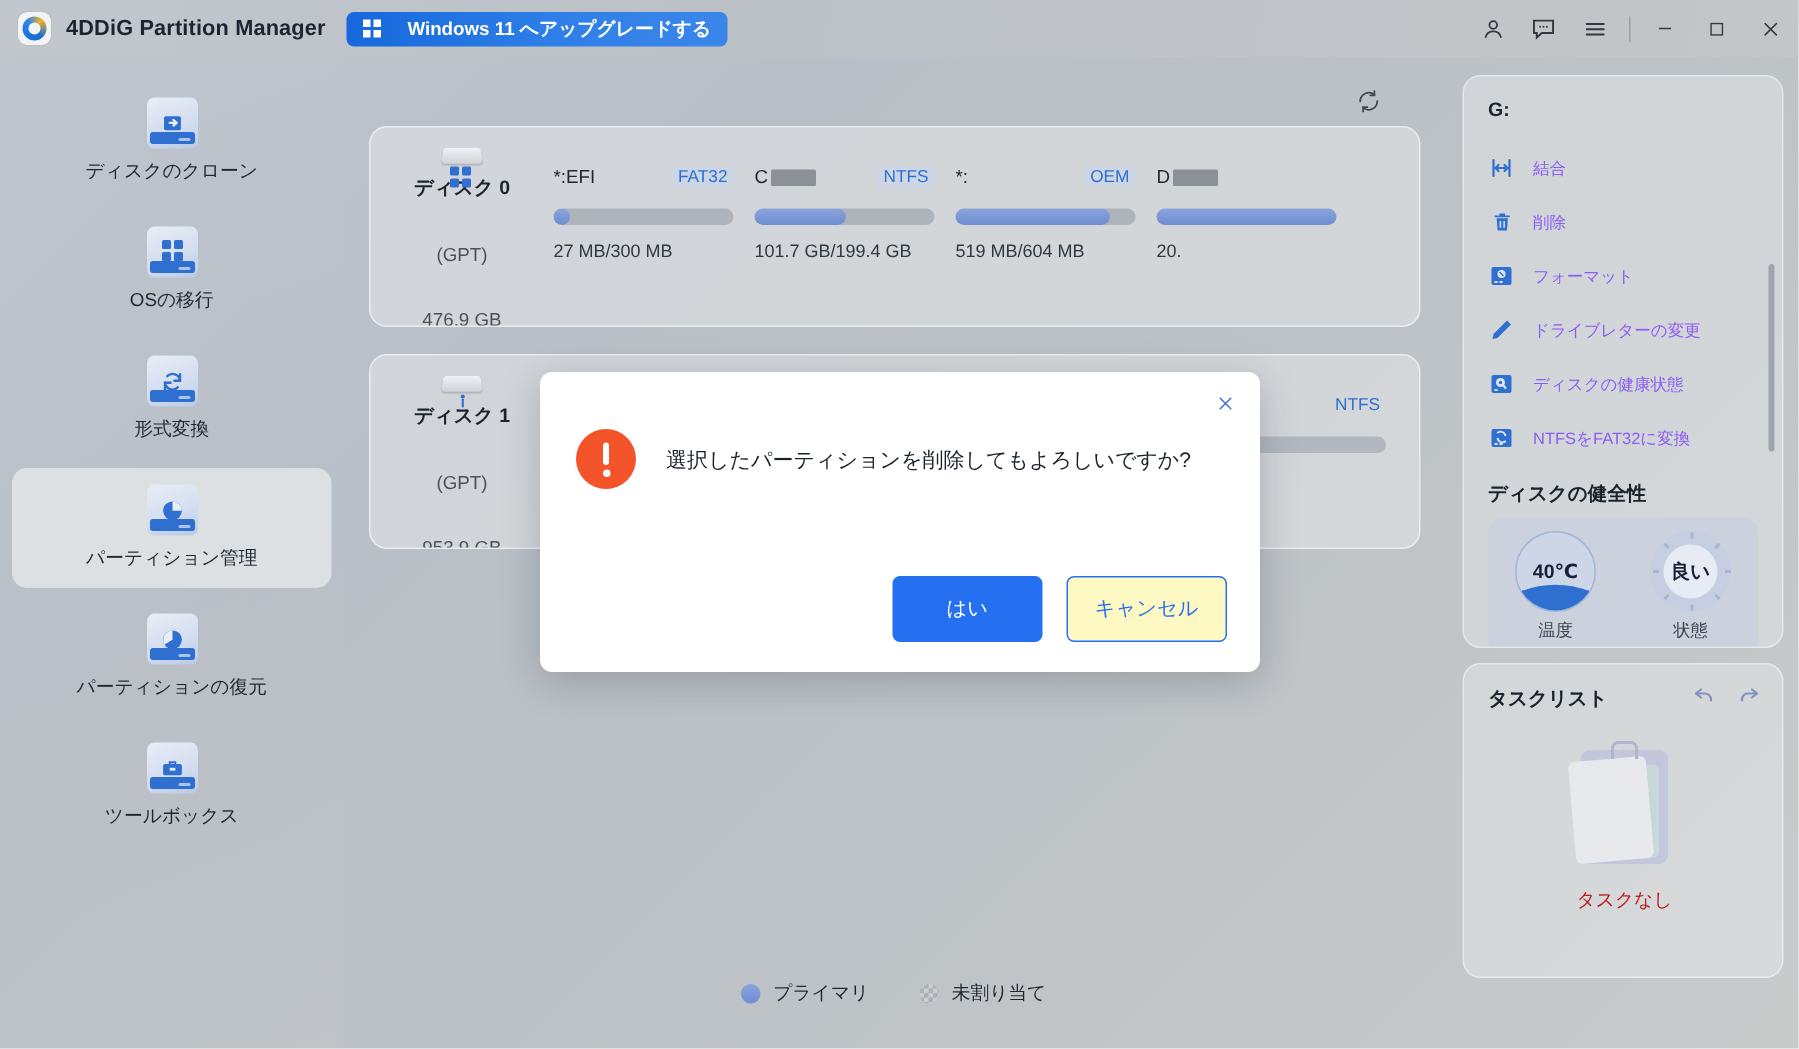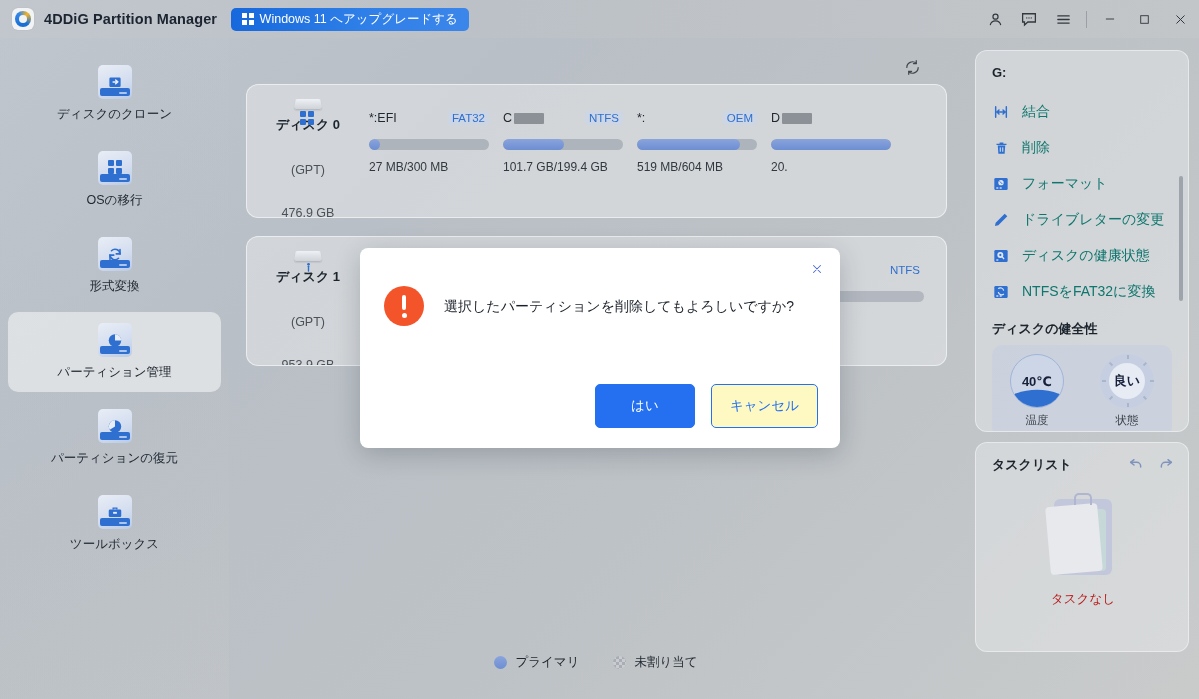--- a/index.html
+++ b/index.html
@@ -33,22 +33,22 @@
     position: absolute; left: 7px; top: 7px; width: 8px; height: 8px;
     border-radius: 50%; background: #f2f3f5;
   }
   #app-title {
     font-size: 14.5px; font-weight: bold; color: #1c2430;
     margin-left: 10px; white-space: nowrap; letter-spacing: .1px;
   }
   #upgrade-badge {
     margin-left: 14px; height: 23px; border-radius: 5px;
     background: linear-gradient(90deg,#1668dc 0%,#2f7fe8 55%,#3b86ea 100%);
-    color: #fff; font-size: 12.5px; font-weight: normal;
-    display: flex; align-items: center; gap: 6px; padding: 0 11px;
+    color: #fff; font-size: 12.5px; font-weight: bold;
+    display: flex; align-items: center; gap: 18px; padding: 0 11px;
     white-space: nowrap; cursor: pointer;
   }
   .win-glyph { display: inline-grid; grid-template-columns: 5px 5px; grid-template-rows: 5px 5px; gap: 1.5px; }
   .win-glyph i { background: #fff; display: block; }
   #titlebar-right {
     position: absolute; right: 0; top: 0; height: 38px;
     display: flex; align-items: center; gap: 0;
   }
   .tb-btn {
     width: 34px; height: 38px; display: flex; align-items: center;
@@ -154,21 +154,21 @@
 
   
   #rightpanel { position: absolute; left: 963px; top: 38px; width: 236px; height: 661px; padding: 12px 10px 0 12px; }
   .rp-card {
     background: rgba(229,231,233,.5); border: 1px solid rgba(255,255,255,.45);
     border-radius: 12px; position: relative;
   }
   #rp-actions { height: 382px; padding: 14px 0 0 16px; overflow: hidden; }
   #drive-letter { font-size: 13px; font-weight: bold; color: #1b232c; margin-bottom: 14px; }
   .act-item { display: flex; align-items: center; gap: 12px; height: 36px; cursor: pointer; }
-  .act-label { font-size: 14px; color: #0f766e; white-space: nowrap; text-align: right; }
+  .act-label { font-size: 11px; color: #8b5cf6; white-space: nowrap; text-align: right; }
   .act-ic { width: 18px; height: 18px; flex: none; display: flex; align-items: center; justify-content: center; color: #2f6fd0; }
   #rp-scroll {
     position: absolute; right: 5px; top: 125px; width: 4px; height: 125px;
     background: #9ea4ab; border-radius: 2px; cursor: pointer;
   }
   #health-title { font-size: 13px; font-weight: bold; color: #1b232c; margin: 10px 0 7px 0; }
   #health-box {
     background: rgba(196,206,224,.55); border-radius: 10px; height: 92px;
     display: flex; align-items: center; justify-content: space-around; margin-right: 16px;
   }

